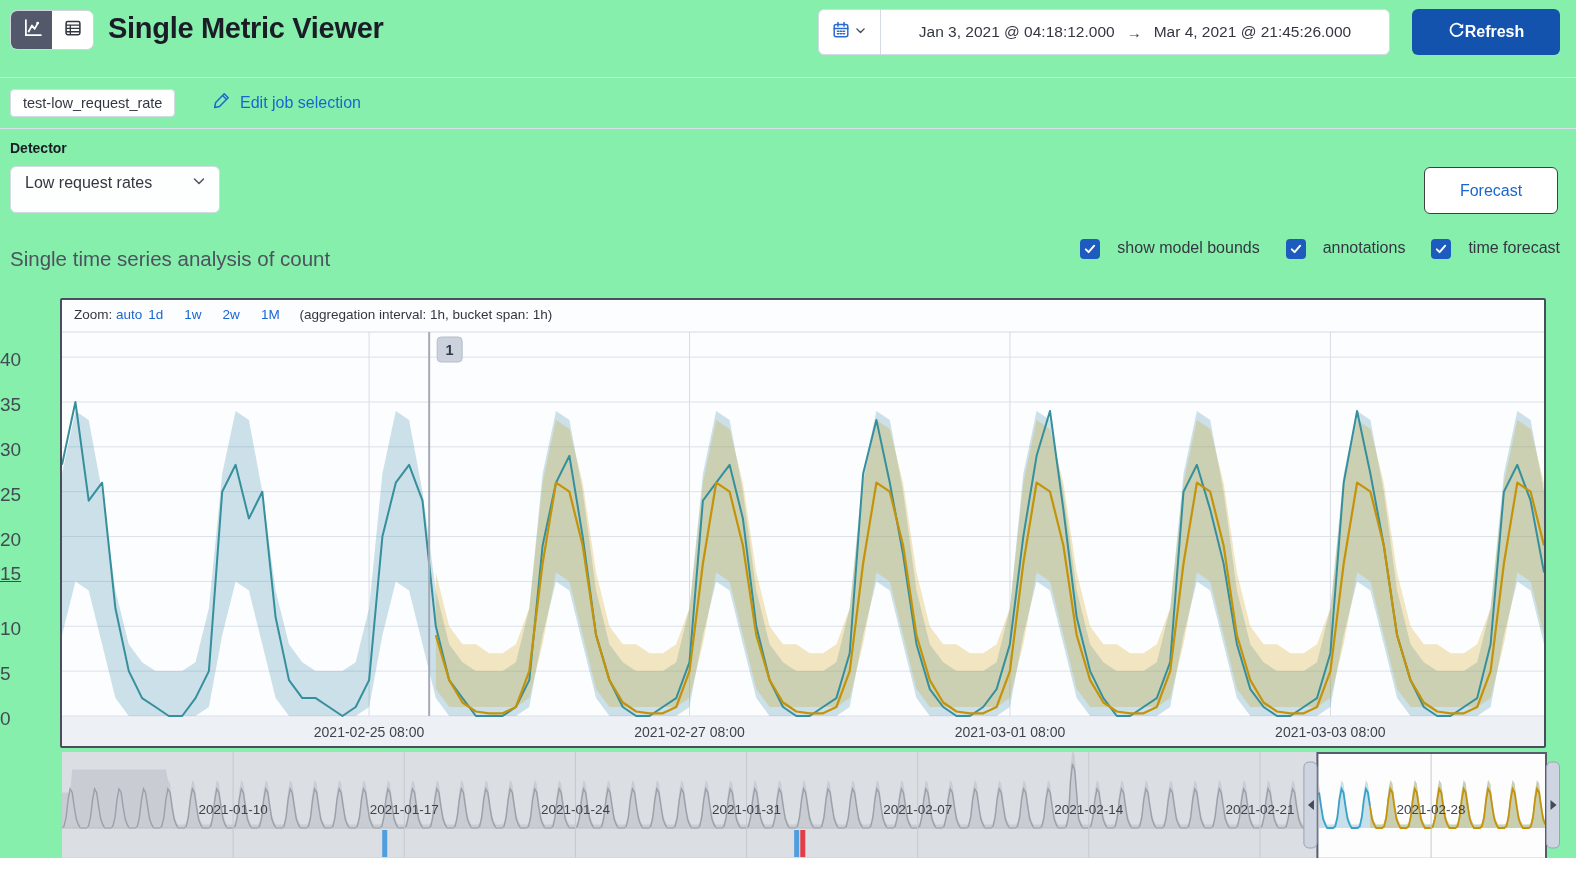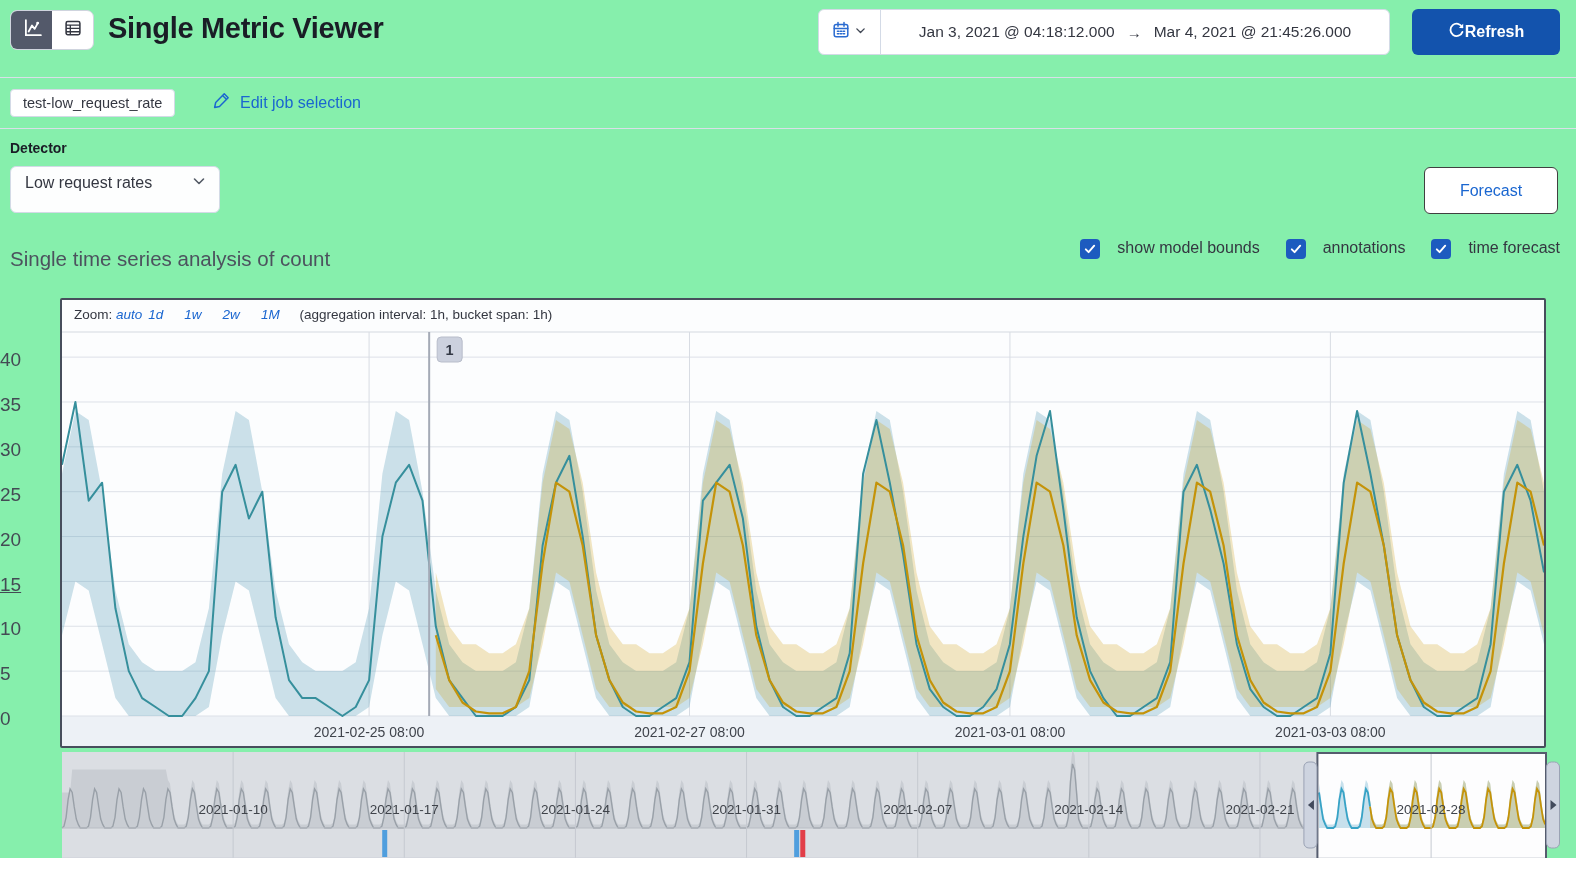--- a/index.html
+++ b/index.html
@@ -46,21 +46,21 @@
   .analysis-heading { position:absolute; left:10px; top:247px; font-size:20.5px; color:#4c525e; }
   .cb-row { position:absolute; top:239px; right:16px; display:flex; gap:26px; align-items:center; }
   .cb-item { display:flex; gap:17px; cursor:pointer; }
   .cb-box { width:20px; height:20px; border-radius:4px; background:var(--checkbox);
     display:flex; align-items:center; justify-content:center; }
   .cb-label { font-size:16px; color:#343741; }
   
   .focus-wrap { position:absolute; left:60px; top:298px; width:1486px; height:450px;
     border:2px solid #474e5c; border-radius:2px; background:#fcfdfe; }
   .zoom-row { position:absolute; left:12px; top:7px; font-size:13.5px; color:#343741; z-index:2; }
-  .zoom-row a { color:var(--link); text-decoration:none; margin-right:6px; cursor:pointer;font-style:italic; }
+  .zoom-row a { color:var(--link); text-decoration:none; margin-right:6px; cursor:pointer; }
   .zoom-row .zl { margin-right:21px; }
   .zoom-suffix { margin-left:10px; }
   #focus-svg { position:absolute; left:0; top:0; }
   #y-labels { position:absolute; left:0; top:300px; width:52px; height:430px; }
   #y-labels div { position:absolute; right:0; width:52px; text-align:left;
     font-size:19px; color:#444a54; }
   #context-svg { position:absolute; left:62px; top:752px; overflow:visible; }
   svg text { font-family:"Liberation Sans", sans-serif; }
 </style>
 </head>
@@ -208,21 +208,21 @@
         <text x="307.0810810810811" y="437" text-anchor="middle" font-size="14" fill="#3f434b">2021-02-25 08:00</text>
         <text x="627.5135135135135" y="437" text-anchor="middle" font-size="14" fill="#3f434b">2021-02-27 08:00</text>
         <text x="947.9459459459459" y="437" text-anchor="middle" font-size="14" fill="#3f434b">2021-03-01 08:00</text>
         <text x="1268.3783783783783" y="437" text-anchor="middle" font-size="14" fill="#3f434b">2021-03-03 08:00</text>
       </svg>
   </div>
   <div id="y-labels">
       <div style="top: 408px;">0</div>
       <div style="top: 363.14px;">5</div>
       <div style="top: 318.28px;">10</div>
-      <div style="top: 274px; text-decoration: underline;">15</div>
+      <div style="top: 263px; text-decoration: underline;">15</div>
       <div style="top: 228.561px;">20</div>
       <div style="top: 183.701px;">25</div>
       <div style="top: 138.841px;">30</div>
       <div style="top: 93.9813px;">35</div>
       <div style="top: 49.1215px;">40</div>
     </div>
 
   <svg id="context-svg" width="1500" height="127">
       <rect x="0" y="0" width="1484" height="106" fill="#dbdee3"></rect>
       <rect x="0" y="106" width="1484" height="20" fill="#f3f5f8"></rect>

